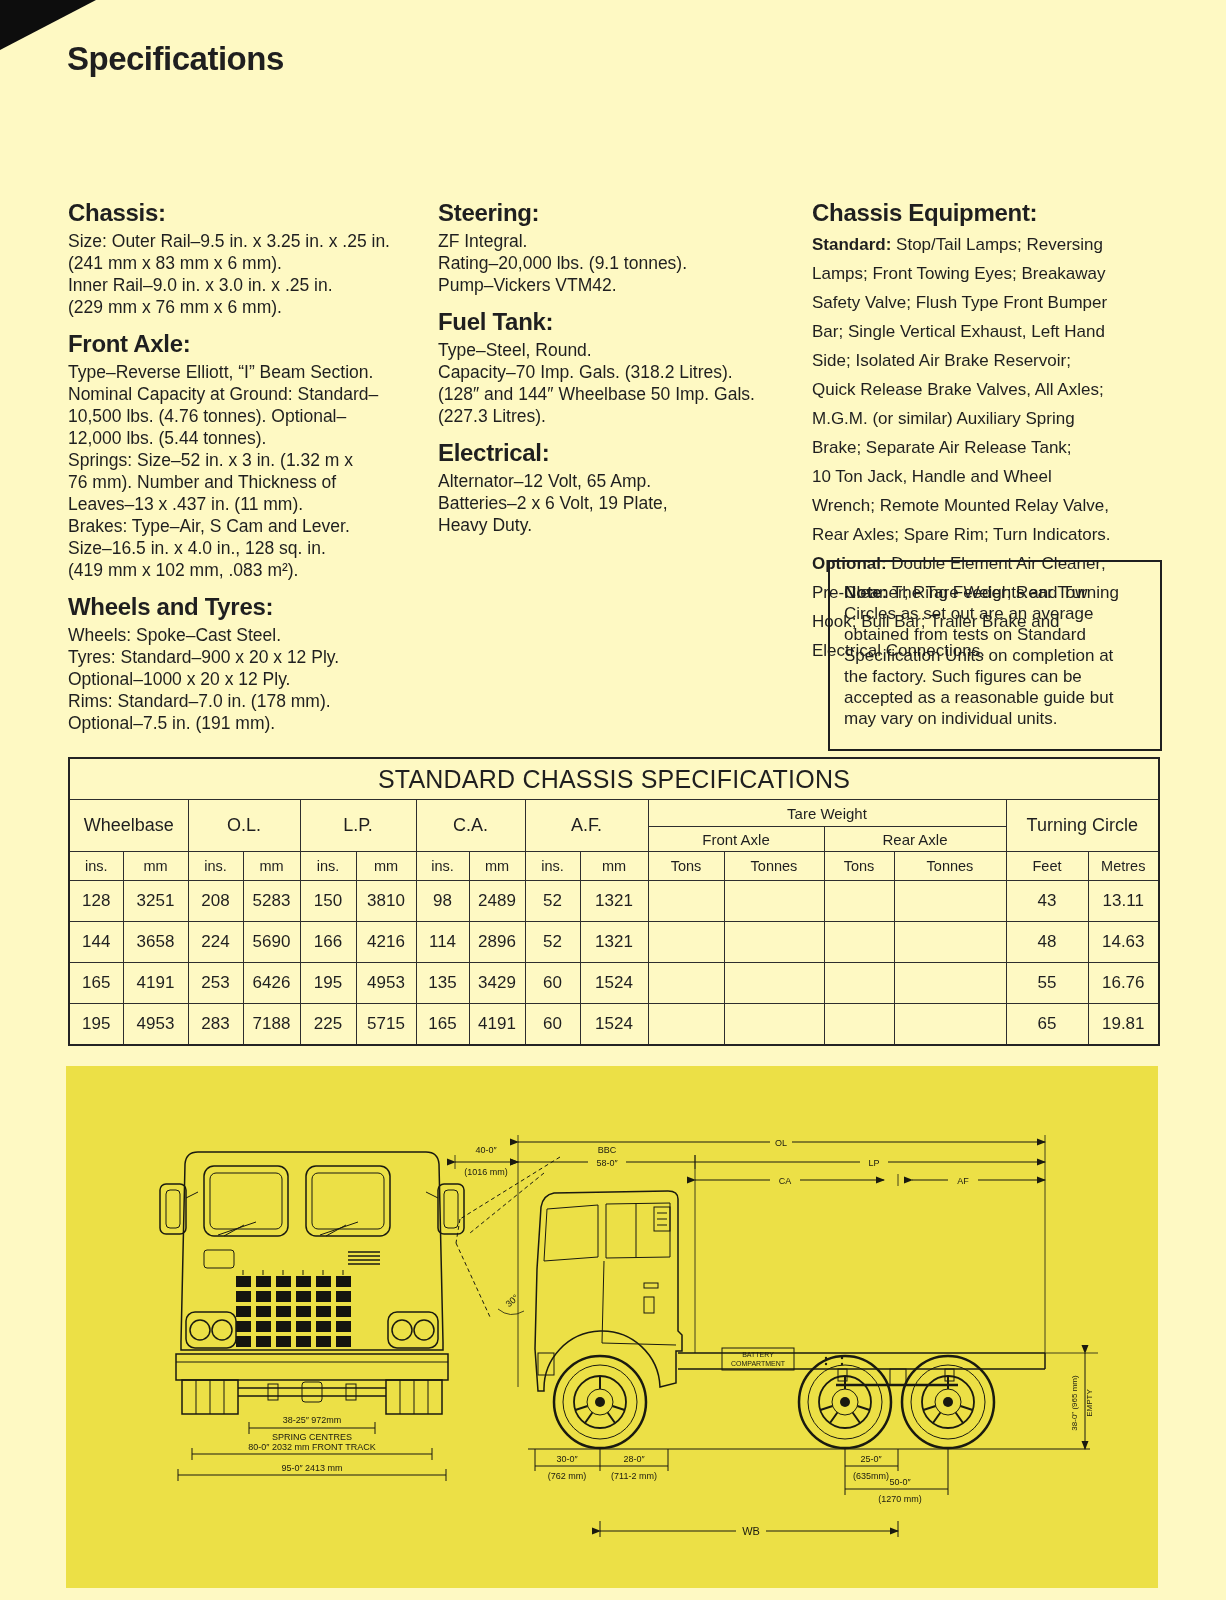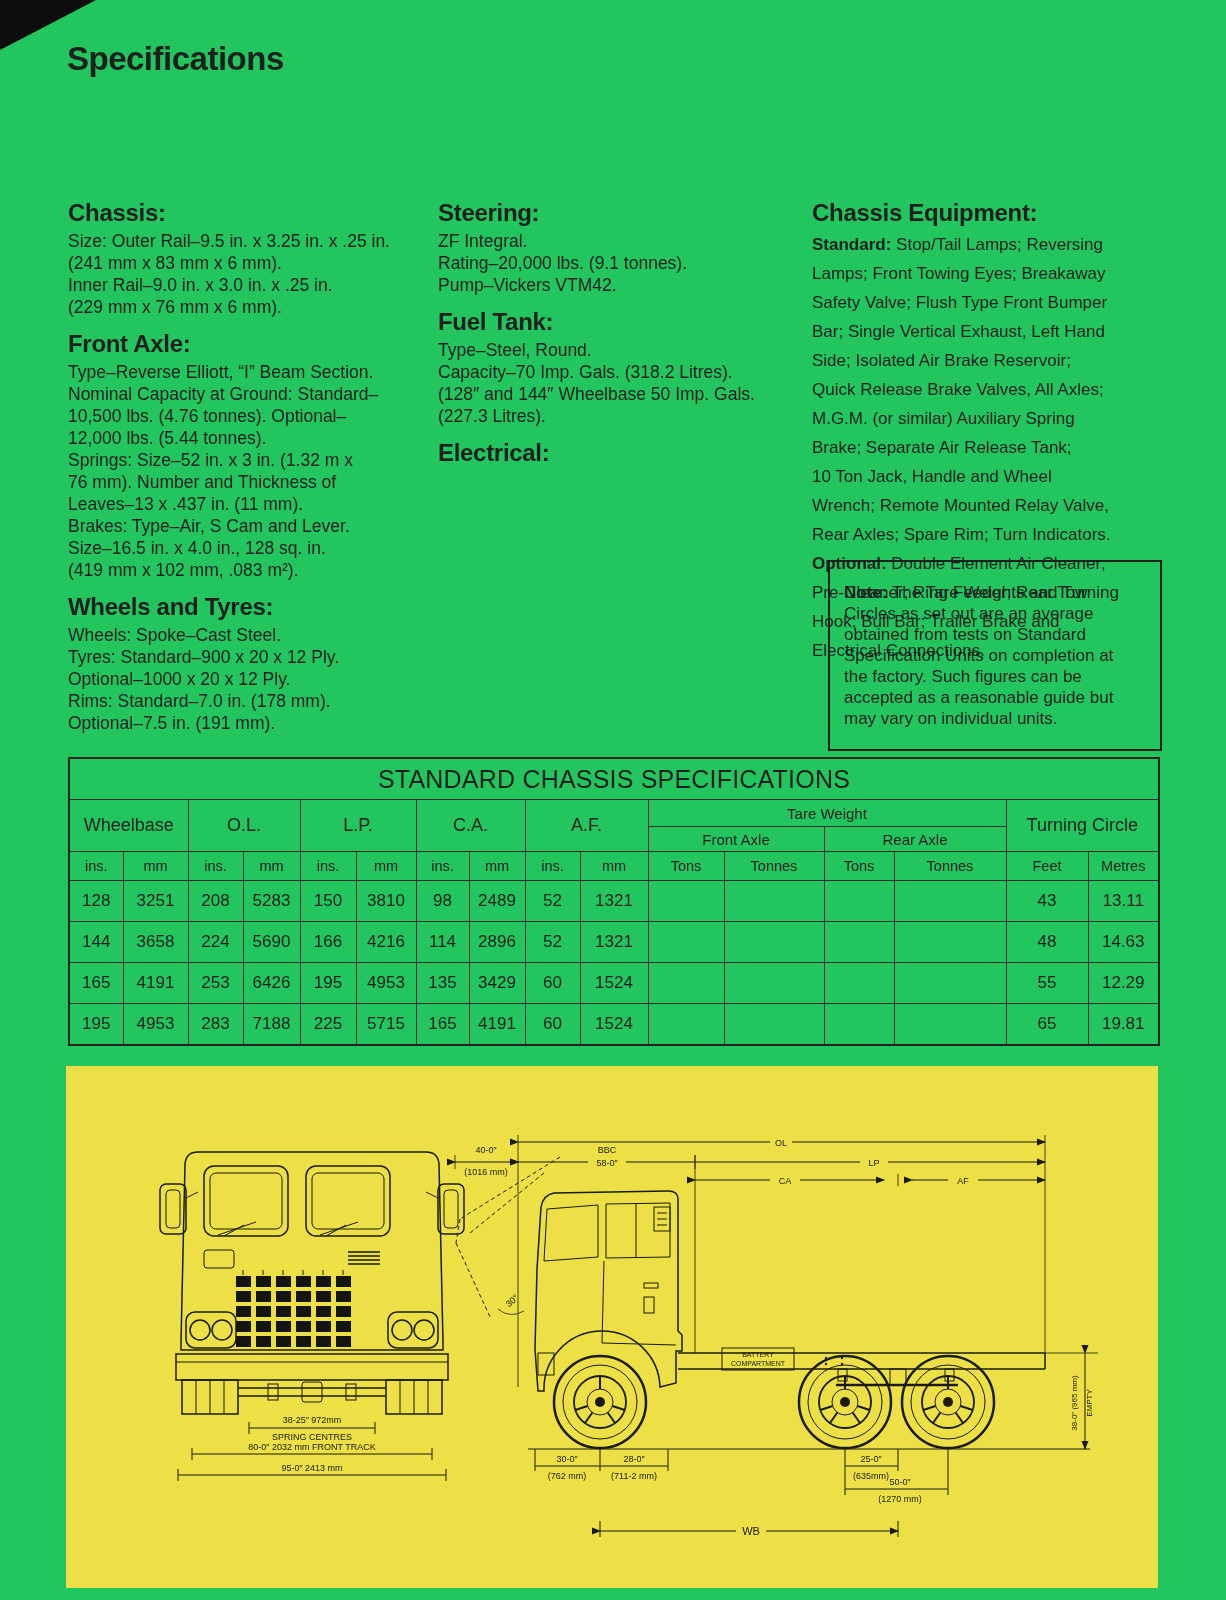--- a/index.html
+++ b/index.html
@@ -1,17 +1,17 @@
 <!DOCTYPE html>
 <html><head>
 <meta charset="utf-8">
 <style>
   html,body{margin:0;padding:0;}
   body{width:1226px;height:1600px;font-family:"Liberation Sans","DejaVu Sans",sans-serif;}
-  .page{position:relative;width:1226px;height:1600px;background:#22c55e;color:#1f1f1f;overflow:hidden;}
+  .page{position:relative;width:1226px;height:1600px;background:#fef9c3;color:#1f1f1f;overflow:hidden;}
   .corner{position:absolute;left:0;top:0;width:96px;height:50px;background:#0d0d0d;
           clip-path:polygon(0 0,100% 0,0 100%);}
   h1{position:absolute;left:67px;top:40px;margin:0;font-size:33px;font-weight:bold;letter-spacing:-.5px;}
   .col{position:absolute;top:200px;}
   .col1{left:68px;width:368px;}
   .col2{left:438px;width:372px;}
   .col3{left:812px;width:348px;}
   section{margin:0 0 13px 0;}
   h2{margin:0 0 4px 0;font-size:24px;line-height:26px;font-weight:bold;letter-spacing:-.3px;}
   .body{font-size:17.5px;line-height:22px;}
@@ -86,20 +86,23 @@
     </section>
     <section>
       <h2>Fuel Tank:</h2>
       <div class="body pre">Type–Steel, Round.
 Capacity–70 Imp. Gals. (318.2 Litres).
 (128″ and 144″ Wheelbase 50 Imp. Gals.
 (227.3 Litres).</div>
     </section>
     <section>
       <h2>Electrical:</h2>
+      <div class="body pre">Alternator–12 Volt, 65 Amp.
+Batteries–2 x 6 Volt, 19 Plate,
+Heavy Duty.</div>
     </section>
   </div>
 
   <div class="col col3">
     <section>
       <h2>Chassis Equipment:</h2>
       <div class="body"><b>Standard:</b> <span class="pre">Stop/Tail Lamps; Reversing
 Lamps; Front Towing Eyes; Breakaway
 Safety Valve; Flush Type Front Bumper
 Bar; Single Vertical Exhaust, Left Hand
@@ -226,21 +229,21 @@
           <td class="data">4953</td>
         <td class="data">135</td>
           <td class="data">3429</td>
         <td class="data">60</td>
           <td class="data">1524</td>
         <td class="data"></td>
           <td class="data"></td>
         <td class="data"></td>
           <td class="data"></td>
         <td class="data">55</td>
-          <td class="data">12.29</td>
+          <td class="data">16.76</td>
       </tr>
       <tr>
         <td class="data">195</td>
           <td class="data">4953</td>
         <td class="data">283</td>
           <td class="data">7188</td>
         <td class="data">225</td>
           <td class="data">5715</td>
         <td class="data">165</td>
           <td class="data">4191</td>

